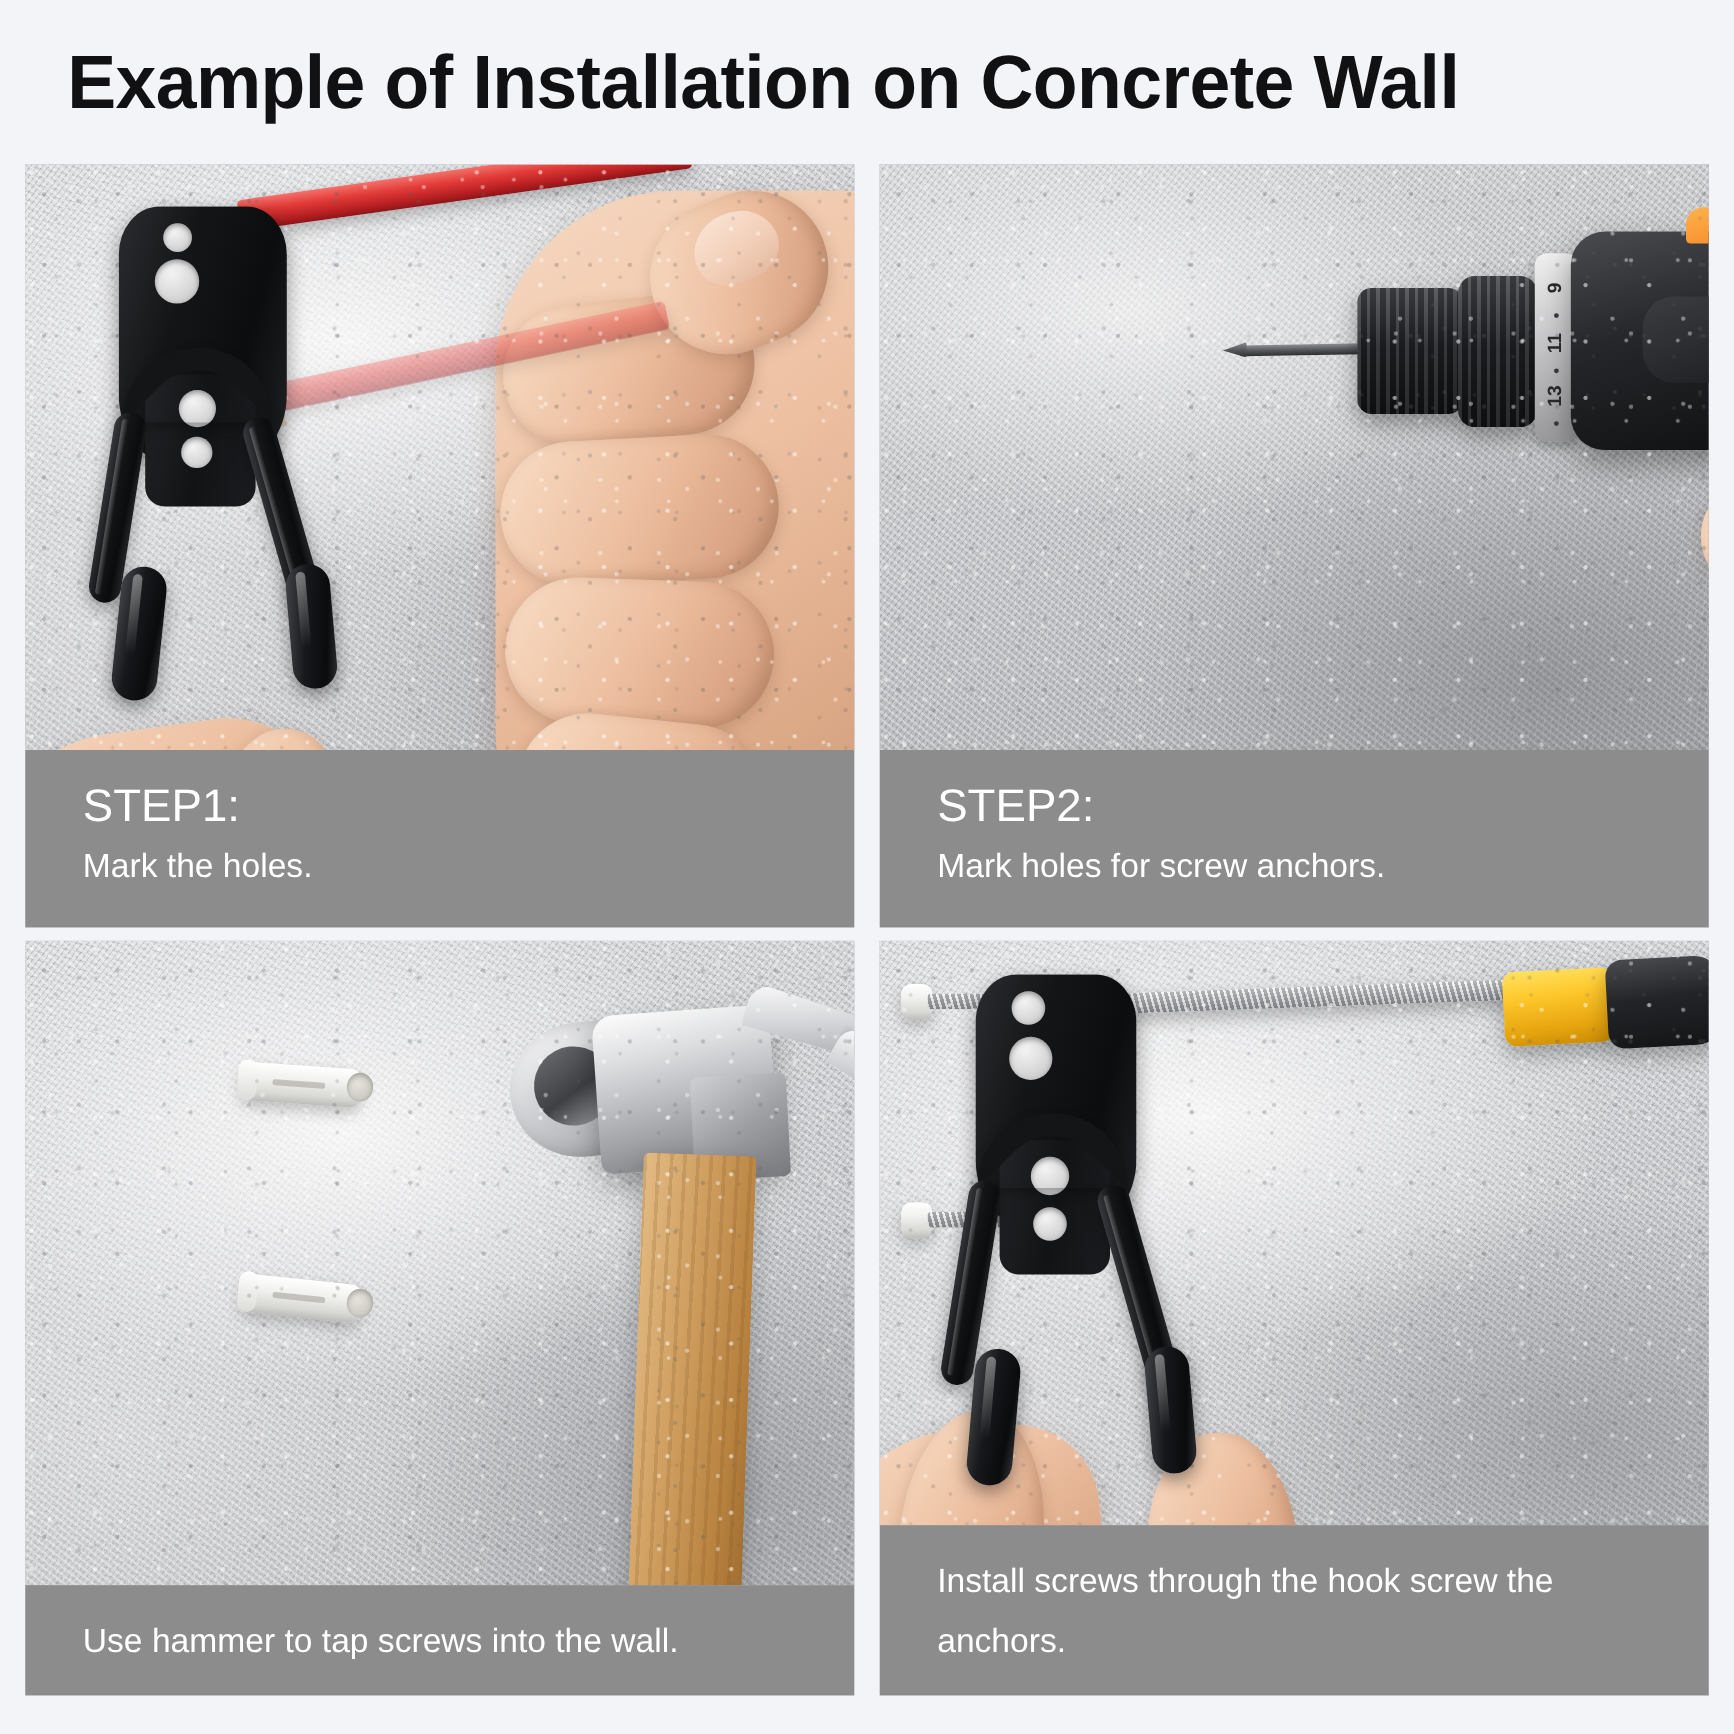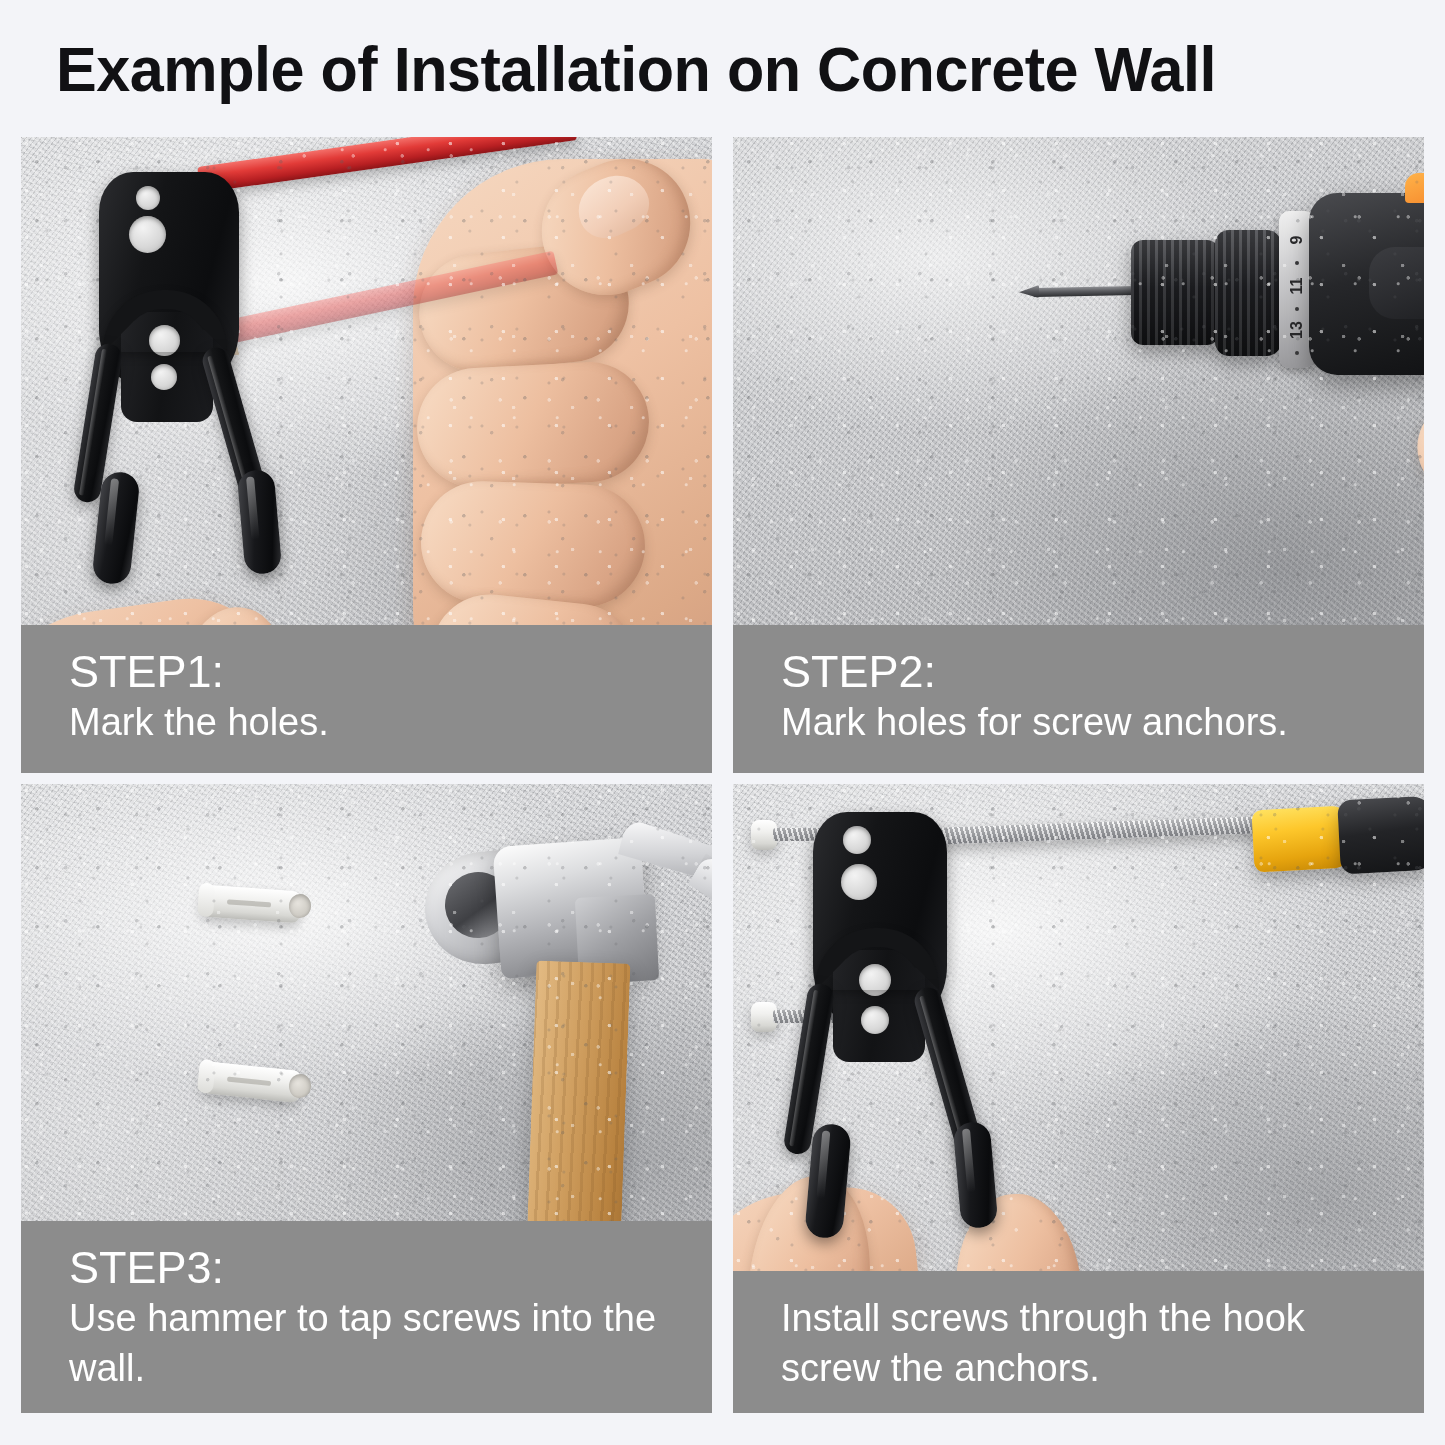--- a/index.html
+++ b/index.html
@@ -99,26 +99,26 @@
   
   .caption {
     flex: 0 0 auto;
     background: #8c8c8c;
     color: #ffffff;
     padding: 22px 48px 26px 48px;
     position: relative;
     z-index: 5;
   }
   .caption-head {
-    font-size: 45px;
+    font-size: 38px;
     line-height: 50px;
     white-space: nowrap;
   }
   .caption-body {
-    font-size: 38px;
+    font-size: 28px;
     line-height: 50px;
   }
   .cap-tall .caption { padding-bottom: 20px; }
 
   
   .hook {
     position: absolute;
     z-index: 3;
   }
   .plate {
@@ -475,21 +475,20 @@
       <div class="ham-face" style="left:404px; top:68px; width:118px; height:112px; transform: rotate(-6deg);"></div>
       <div class="ham-face-in" style="left:424px; top:88px; width:66px; height:66px; transform: rotate(-6deg);"></div>
       <div class="ham-head" style="left:476px; top:58px; width:148px; height:132px; transform: rotate(-4deg);"></div>
       <div class="ham-neck" style="left:556px; top:112px; width:80px; height:86px; transform: rotate(-3deg);"></div>
       <div class="ham-claw" style="left:596px; top:56px; width:190px; height:60px; border-radius:20px 40px 10px 10px; transform: rotate(14deg); clip-path: polygon(0 0, 100% 24%, 100% 74%, 0 62%);"></div>
       <div class="ham-claw" style="left:660px; top:108px; width:170px; height:54px; border-radius:16px 34px 8px 8px; transform: rotate(30deg); clip-path: polygon(0 0, 100% 28%, 100% 80%, 0 66%);"></div>
       <div class="ham-handle" style="left:508px; top:178px; width:94px; height:430px; transform: rotate(2deg);"></div>
     </div>
 
     <div class="caption">
-      <div class="caption-head">STEP3:</div>
       <div class="caption-body">Use hammer to tap screws into the wall.</div>
     </div>
   </div>
 
   <div class="panel cap-tall">
     <div class="photo">
 
       <div class="anchor" style="left:18px; top:36px; width:26px; height:30px; border-radius:8px;"></div>
       <div class="screw-shank" style="left:40px; top:44px; width:76px; height:13px;"></div>
       <div class="anchor" style="left:18px; top:218px; width:26px; height:30px; border-radius:8px;"></div>

